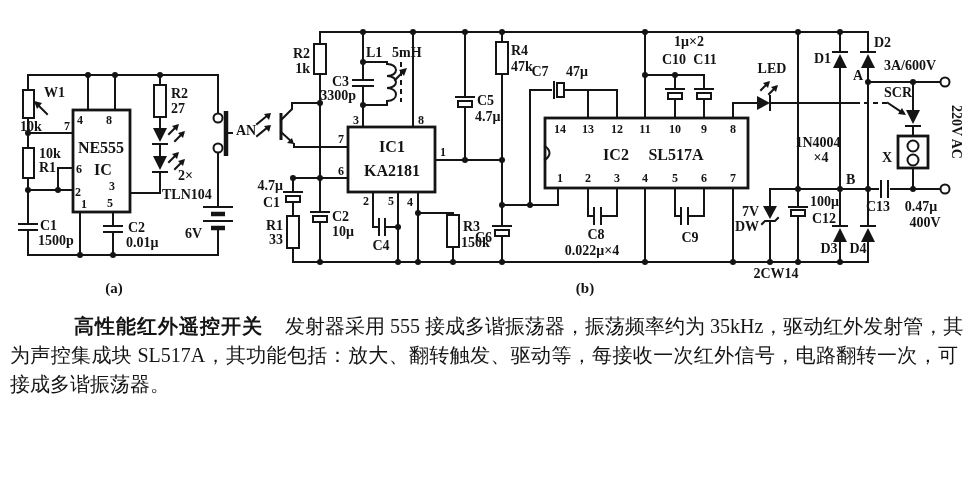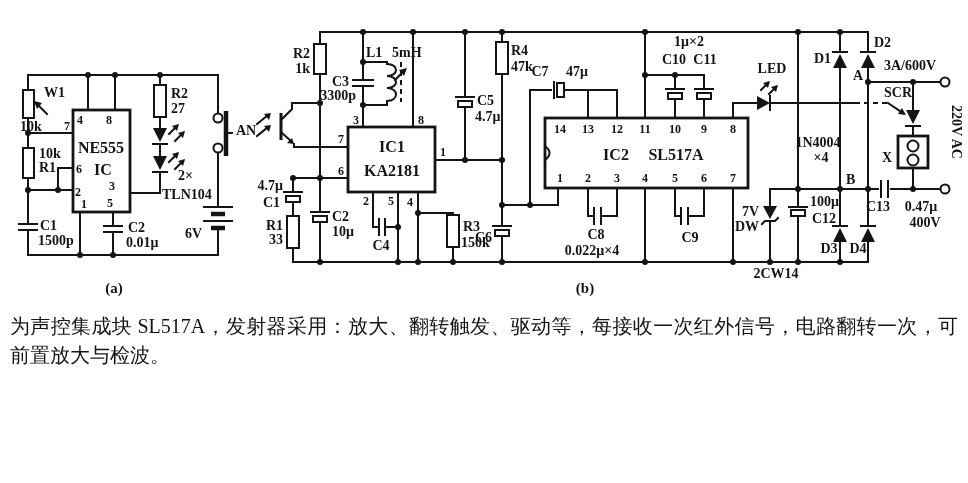--- a/index.html
+++ b/index.html
@@ -397,16 +397,17 @@
     <text class="lbl" x="858" y="253" text-anchor="middle">D4</text>
     <text class="lbl" x="878" y="211" text-anchor="middle">C13</text>
     <text class="lbl" x="921" y="211" text-anchor="middle">0.47μ</text>
     <text class="lbl" x="925" y="227" text-anchor="middle">400V</text>
     <text class="lbl" x="952" y="132" text-anchor="middle" transform="rotate(90 952 132)">220V AC</text>
     <text class="tag" x="585" y="293" text-anchor="middle">(b)</text>
   </g>
 </svg>
 
 <div class="caption">
-  <div class="jline">为声控集成块 SL517A，发射器采用：放大、翻转触发、驱动等，每接收一次红外信号，电路翻转一次，可</div>
-  <div>前置放大与检波。</div>
+  <div class="jline l1"><span class="ttl">高性能红外遥控开关</span><span class="gap"></span><span>发射器采用 555 接成多谐振荡器，振荡频率约为 35kHz，驱动红外发射管，其</span></div>
+  <div class="jline">为声控集成块 SL517A，其功能包括：放大、翻转触发、驱动等，每接收一次红外信号，电路翻转一次，可</div>
+  <div>接成多谐振荡器。</div>
 </div>
 </div>
 
 </body></html>

